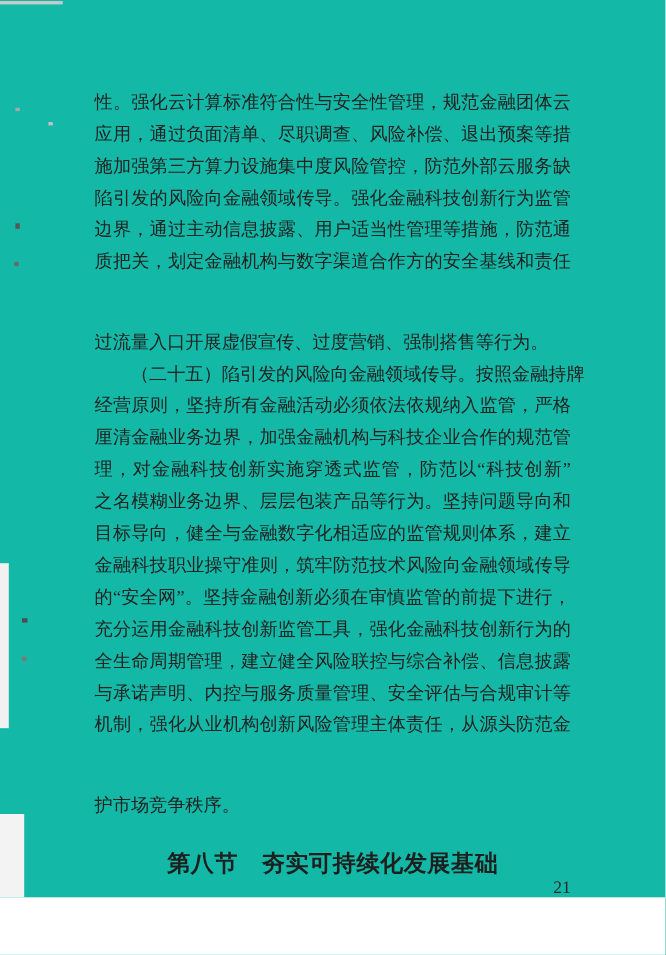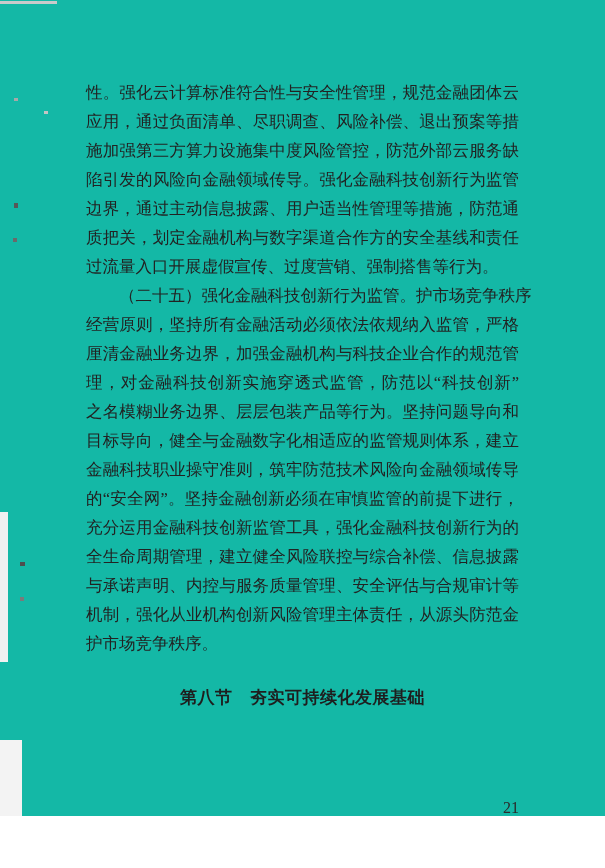--- a/index.html
+++ b/index.html
@@ -26,33 +26,34 @@
   }
   .line {
     height: 29px;
     white-space: nowrap;
     text-align: justify;
     text-align-last: justify;
     text-justify: inter-character;
   }
   .line.short {
     text-align-last: left;
+    margin-top: 44px;
   }
   .line.indent {
     text-indent: 2em;
   }
   .heading {
     margin-top: 25px;
     height: 29px;
     line-height: 29px;
     text-align: center;
     font-weight: bold;
     letter-spacing: 0.5px;
     color: #1e1e1e;
-    font-size: 17px;
+    font-size: 21px;
   }
   .pagenum {
     position: absolute;
     left: 500px;
     top: 799px;
     width: 22px;
     text-align: center;
     font-size: 16px;
     color: #2a2a2a;
   }
@@ -96,21 +97,21 @@
   <div class="textblock">
 
     <div class="line">性。强化云计算标准符合性与安全性管理，规范金融团体云</div>
     <div class="line">应用，通过负面清单、尽职调查、风险补偿、退出预案等措</div>
     <div class="line">施加强第三方算力设施集中度风险管控，防范外部云服务缺</div>
     <div class="line">陷引发的风险向金融领域传导。强化金融科技创新行为监管</div>
     <div class="line">边界，通过主动信息披露、用户适当性管理等措施，防范通</div>
     <div class="line">质把关，划定金融机构与数字渠道合作方的安全基线和责任</div>
     <div class="line short">过流量入口开展虚假宣传、过度营销、强制搭售等行为。</div>
 
-    <div class="line indent">（二十五）强化金融科技创新行为监管。护市场竞争秩序</div>
+    <div class="line indent">（二十五）陷引发的风险向金融领域传导。按照金融持牌</div>
     <div class="line">经营原则，坚持所有金融活动必须依法依规纳入监管，严格</div>
     <div class="line">厘清金融业务边界，加强金融机构与科技企业合作的规范管</div>
     <div class="line">理，对金融科技创新实施穿透式监管，防范以“科技创新”</div>
     <div class="line">之名模糊业务边界、层层包装产品等行为。坚持问题导向和</div>
     <div class="line">目标导向，健全与金融数字化相适应的监管规则体系，建立</div>
     <div class="line">金融科技职业操守准则，筑牢防范技术风险向金融领域传导</div>
     <div class="line">的“安全网”。坚持金融创新必须在审慎监管的前提下进行，</div>
     <div class="line">充分运用金融科技创新监管工具，强化金融科技创新行为的</div>
     <div class="line">全生命周期管理，建立健全风险联控与综合补偿、信息披露</div>
     <div class="line">与承诺声明、内控与服务质量管理、安全评估与合规审计等</div>

